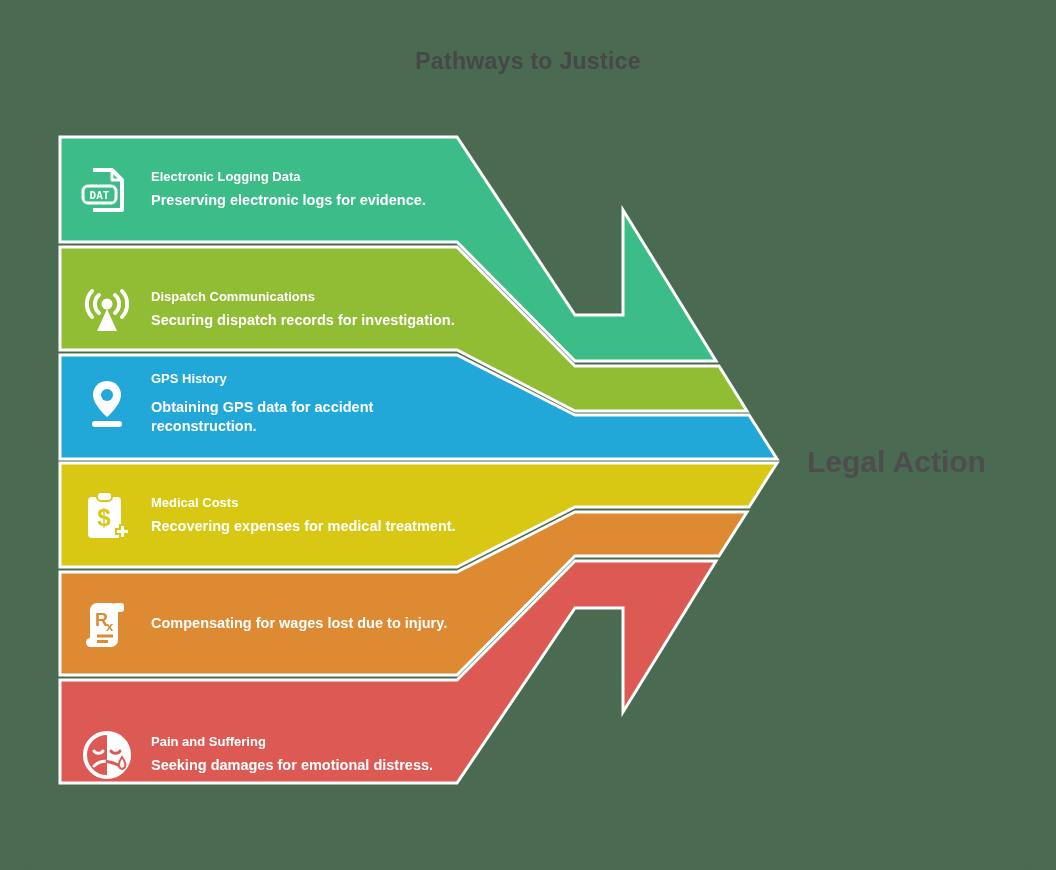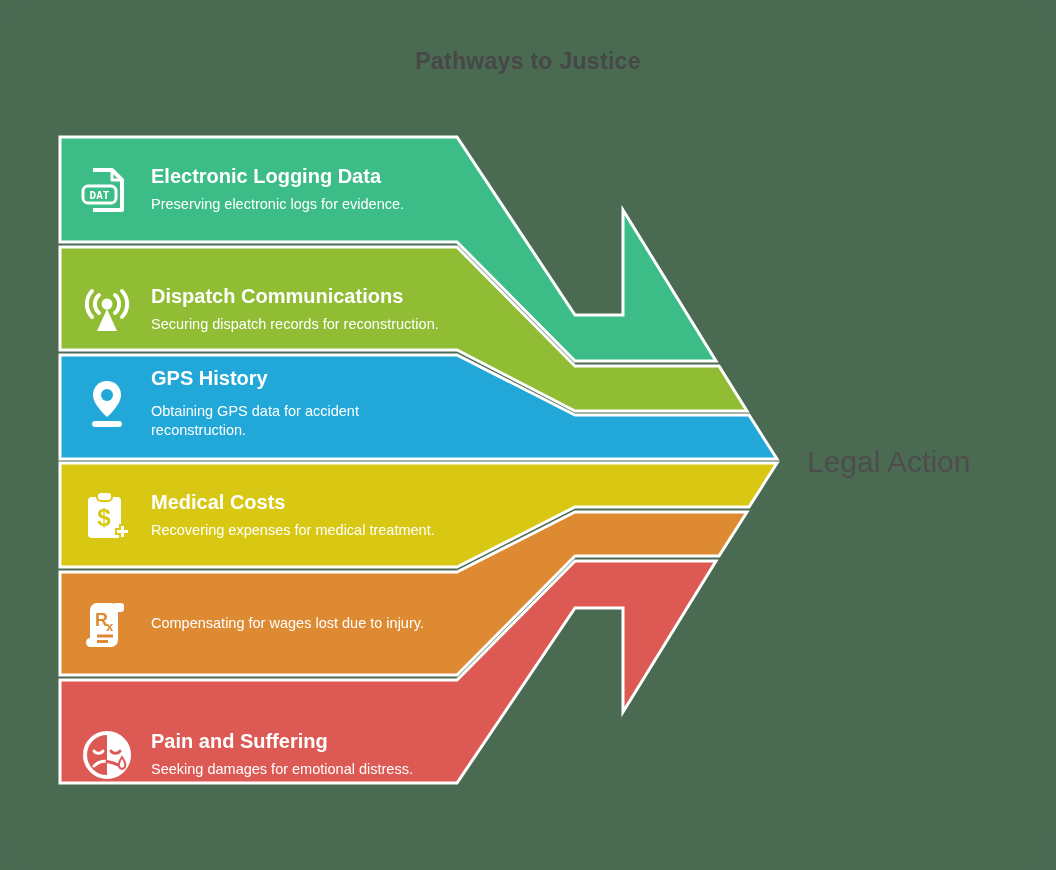--- a/index.html
+++ b/index.html
@@ -5,31 +5,31 @@
   html,body{margin:0;padding:0;background:#4a6a52;}
   .stage{position:relative;width:1056px;height:870px;overflow:hidden;
          font-family:"Liberation Sans",sans-serif;border-radius:31px;}
   .diagram{position:absolute;left:0;top:0;}
   .page-title{position:absolute;top:48px;left:0;width:100%;text-align:center;
               font-size:23px;font-weight:700;color:#474747;letter-spacing:.3px;}
   .band-content{position:absolute;left:60px;width:398px;box-sizing:border-box;
                 display:flex;align-items:center;gap:17px;padding-left:20px;color:#fff;}
   .band-icon{width:54px;height:54px;flex:0 0 54px;}
   .band-text{min-width:0;}
-  .band-title{font-size:20px;font-weight:700;margin-bottom:7px;}
-  .band-subtitle{font-size:14.5px;line-height:1.28;}
+  .band-title{font-size:13px;font-weight:700;margin-bottom:7px;}
+  .band-subtitle{font-size:14.5px;line-height:1.28;font-weight:bold;}
   .bc-1{top:137px;height:105px}
   .bc-2{top:247px;height:125px}
   .bc-3{top:355px;height:96px}
   .bc-4{top:463px;height:104px}
   .bc-5{top:572px;height:103px}
   .bc-6{top:702px;height:105px}
   .bc-3 .band-subtitle{max-width:252px;margin-top:12px;}
   .result-label{position:absolute;left:807px;top:445px;font-size:30px;
-                font-weight:400;color:#4d4d4d;}
+                font-weight:700;color:#4d4d4d;}
   .icon-label{font-family:"DejaVu Sans Mono",monospace;}
 </style>
 </head>
 <body>
 
 <div class="stage">
 
   <svg class="diagram" width="1056" height="870" viewBox="0 0 1056 870">
     <rect x="0" y="0" width="1056" height="870" fill="#4a6a52"></rect>
 
@@ -65,21 +65,21 @@
     <svg class="band-icon" viewBox="0 0 54 54">
       <circle cx="27" cy="21" r="5.5" fill="#fff"></circle>
       <path d="M27 26 L37 48 H17 Z" fill="#fff"></path>
       <path d="M19 30 A12 12 0 0 1 19 12" stroke="#fff" stroke-width="4" fill="none" stroke-linecap="round"></path>
       <path d="M12 34 A19 19 0 0 1 12 8" stroke="#fff" stroke-width="4" fill="none" stroke-linecap="round"></path>
       <path d="M35 30 A12 12 0 0 0 35 12" stroke="#fff" stroke-width="4" fill="none" stroke-linecap="round"></path>
       <path d="M42 34 A19 19 0 0 0 42 8" stroke="#fff" stroke-width="4" fill="none" stroke-linecap="round"></path>
     </svg>
     <div class="band-text">
       <div class="band-title">Dispatch Communications</div>
-      <div class="band-subtitle">Securing dispatch records for reconstruction.</div>
+      <div class="band-subtitle">Securing dispatch records for investigation.</div>
     </div>
   </div>
 
   <div class="band-content bc-3">
     <svg class="band-icon" viewBox="0 0 54 54">
       <path d="M27 5 C19 5 13 11 13 19 C13 29 27 41 27 41 C27 41 41 29 41 19 C41 11 35 5 27 5 Z" fill="#fff"></path>
       <circle cx="27" cy="19" r="6" fill="#21a8d8"></circle>
       <rect x="12" y="45" width="30" height="6" rx="3" fill="#fff"></rect>
     </svg>
     <div class="band-text">

